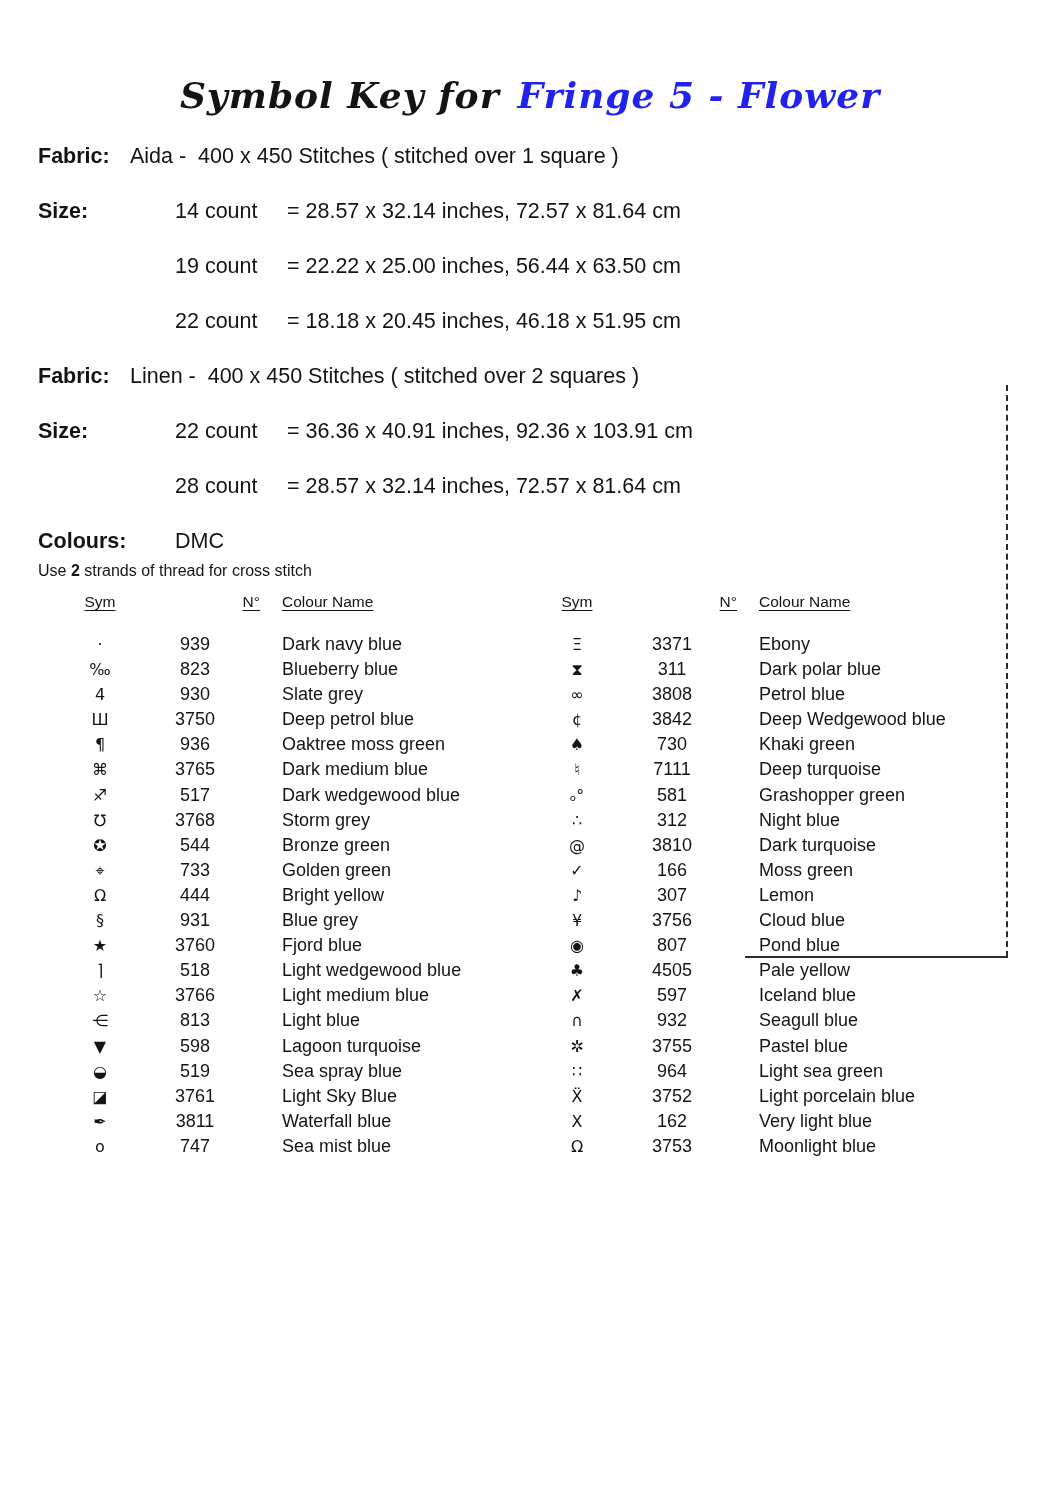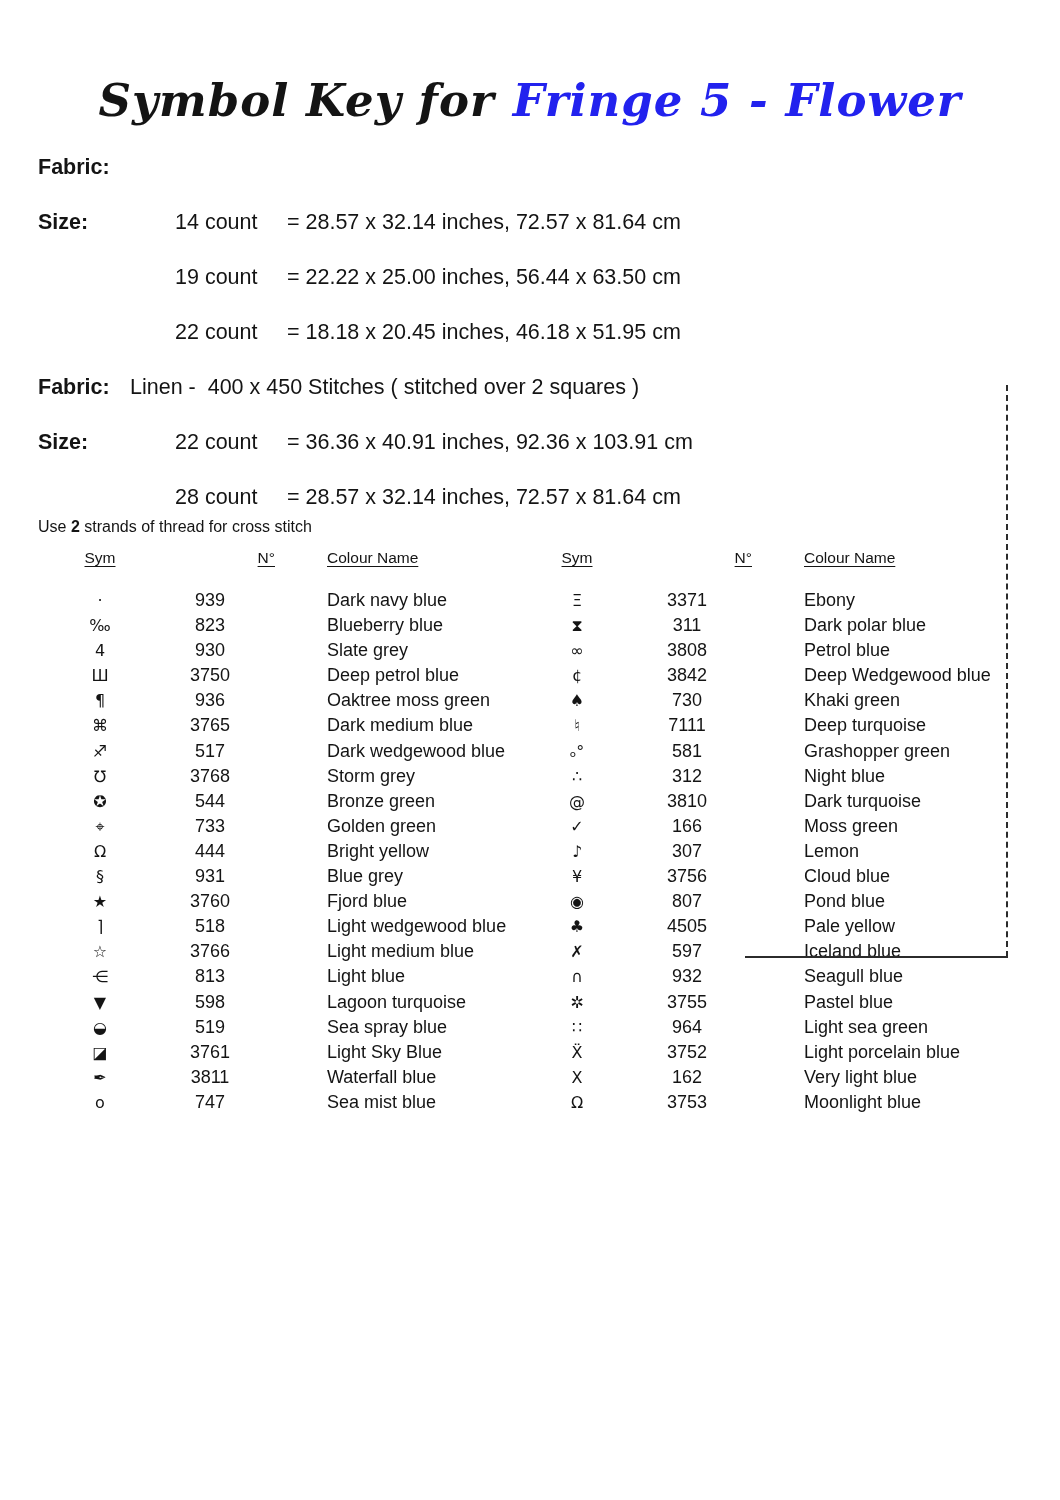--- a/index.html
+++ b/index.html
@@ -1,37 +1,37 @@
 <!DOCTYPE html>
 <html><head>
 <meta charset="utf-8">
 <style>
   html,body{margin:0;padding:0;background:#ffffff;width:1060px;height:1500px;overflow:hidden;}
   body{font-family:"Liberation Sans",sans-serif;color:#141414;position:relative;}
 
   
   .title{margin-top:74px;text-align:center;font-family:"DejaVu Serif",serif;
-         font-style:italic;font-weight:bold;font-size:45px;letter-spacing:1px;white-space:nowrap;}
+         font-style:italic;font-weight:bold;font-size:36px;letter-spacing:1px;white-space:nowrap;}
   .title .pattern{margin-left:18px;}
 
   
   .info{margin:10px 0 0 38px;font-size:21.5px;line-height:29px;}
   .i-line{display:flex;margin-top:26px;}
   .i-lbl{font-weight:bold;width:92px;flex:0 0 92px;}
   .i-cnt{margin-left:45px;width:112px;flex:0 0 112px;}
   .i-cnt:empty{display:none;margin:0;}
   .i-txt{white-space:pre;}
   .use-note{font-size:16px;line-height:29px;}
   .use-note b{font-weight:bold;}
 
   
   .key-section{margin-top:7px;position:relative;}
   .key-wrap{display:flex;padding-left:70px;gap:35px;}
   .key-group{width:442px;flex:0 0 442px;}
-  .key-header,.key-row{display:grid;grid-template-columns:60px 130px 22px 230px;align-items:baseline;gap:15px;}
+  .key-header,.key-row{display:grid;grid-template-columns:60px 130px 22px 230px;align-items:baseline;}
   .key-header{font-size:15.5px;line-height:20px;margin-bottom:20px;}
   .h-sym{text-align:center;text-decoration:underline;text-underline-offset:3px;}
   .h-num{text-align:right;text-decoration:underline;text-underline-offset:3px;}
   .h-name{grid-column:4;text-decoration:underline;text-underline-offset:3px;}
   .key-row{font-size:18px;line-height:24.1px;}
   .c-sym{text-align:center;font-family:"DejaVu Sans",sans-serif;font-size:16px;}
   .c-num{text-align:center;}
   .c-name{grid-column:4;white-space:nowrap;}
 
   
@@ -43,20 +43,21 @@
 
 <div class="title">
   <span>Symbol Key for</span><span class="pattern" style="color:#2222ee;">Fringe 5 - Flower</span>
 </div>
 
 <div class="info">
 
     <div class="i-line">
       <span class="i-lbl">Fabric:</span>
 
+      <span class="i-txt">Aida -  400 x 450 Stitches ( stitched over 1 square )</span>
     </div>
 
     <div class="i-line">
       <span class="i-lbl">Size:</span>
       <span class="i-cnt">14 count</span>
       <span class="i-txt">= 28.57 x 32.14 inches, 72.57 x 81.64 cm</span>
     </div>
 
     <div class="i-line">
       <span class="i-lbl"></span>
@@ -81,20 +82,25 @@
       <span class="i-cnt">22 count</span>
       <span class="i-txt">= 36.36 x 40.91 inches, 92.36 x 103.91 cm</span>
     </div>
 
     <div class="i-line">
       <span class="i-lbl"></span>
       <span class="i-cnt">28 count</span>
       <span class="i-txt">= 28.57 x 32.14 inches, 72.57 x 81.64 cm</span>
     </div>
 
+    <div class="i-line">
+      <span class="i-lbl">Colours:</span>
+      <span class="i-cnt">DMC</span>
+      <span class="i-txt"></span>
+    </div>
   </div>
 
 <div class="info use-note" style="margin-top:0;">
   <span>Use </span><b>2</b><span> strands of thread for cross stitch</span>
 </div>
 
 <div class="key-section">
   <div class="key-wrap">
 
     <div class="key-group">

